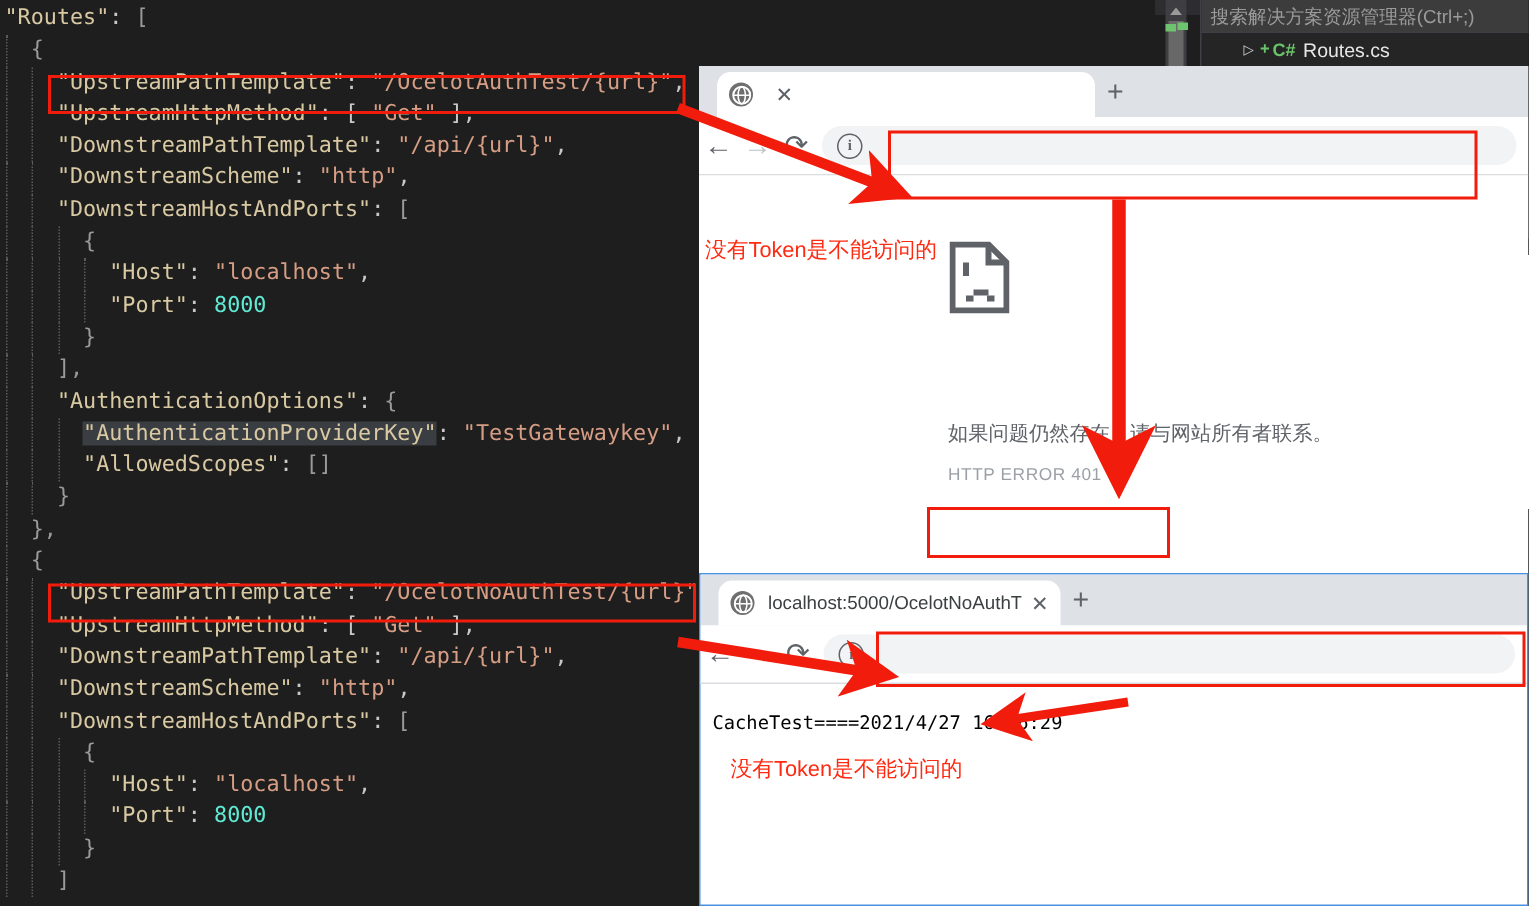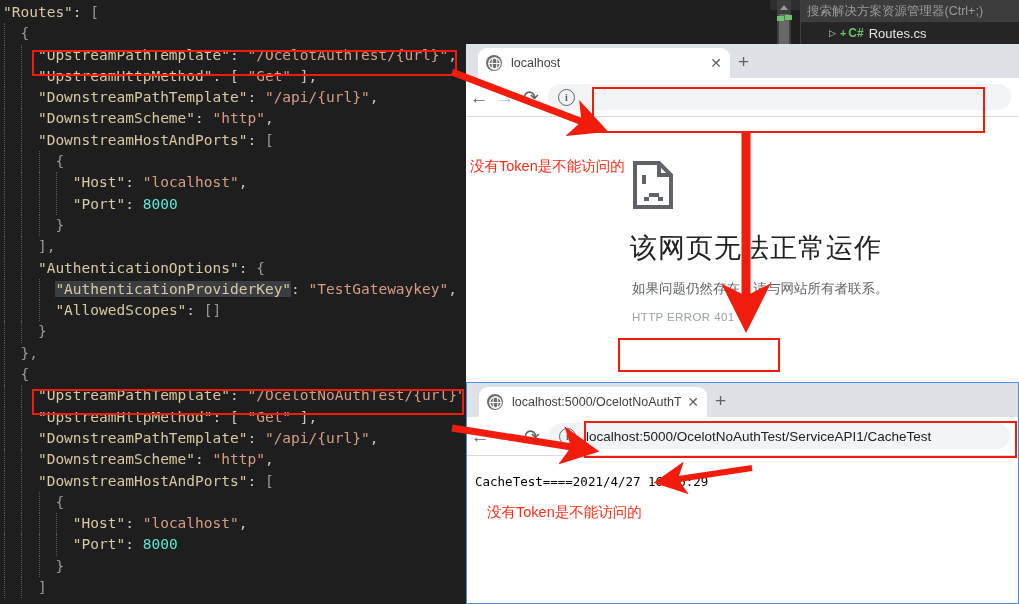--- a/index.html
+++ b/index.html
@@ -242,21 +242,20 @@
 
   <div class="chrome-tabstrip">
     <div class="tab">
       <span class="favicon">
         <svg width="13" height="13" viewBox="0 0 16 16">
           <circle cx="8" cy="8" r="7" fill="none" stroke="#fff" stroke-width="1.6"></circle>
           <ellipse cx="8" cy="8" rx="3" ry="7" fill="none" stroke="#fff" stroke-width="1.3"></ellipse>
           <line x1="1" y1="8" x2="15" y2="8" stroke="#fff" stroke-width="1.3"></line>
         </svg>
       </span>
-      <span class="tab-title">localhost</span>
       <span class="tab-close">✕</span>
     </div>
     <div class="newtab" style="left:272px;">+</div>
   </div>
 
   <div class="chrome-toolbar">
     <span class="navbtn">←</span>
     <span class="navbtn disabled">→</span>
     <span class="navbtn">⟳</span>
     <div class="omnibox">
@@ -266,21 +265,20 @@
 
   <div class="page-body" id="errpage">
     <svg id="err-icon" viewBox="0 0 40 48">
       <path d="M2 2 H26 L38 14 V46 H2 Z" fill="none" stroke="#5f6368" stroke-width="4"></path>
       <path d="M26 2 V14 H38" fill="none" stroke="#5f6368" stroke-width="4"></path>
       <rect x="9" y="14" width="4" height="9" fill="#5f6368"></rect>
       <rect x="11" y="36" width="5" height="4" fill="#5f6368"></rect>
       <rect x="16" y="32" width="10" height="4" fill="#5f6368"></rect>
       <rect x="25" y="36" width="5" height="4" fill="#5f6368"></rect>
     </svg>
-    <div id="err-h1">该网页无法正常运作</div>
     <div id="err-sub">如果问题仍然存在，请与网站所有者联系。</div>
     <div id="err-code">HTTP ERROR 401</div>
   </div>
 </div>
 
 <div id="bw2">
 
   <div class="chrome-tabstrip">
     <div class="tab" style="width:228px;">
       <span class="favicon">
@@ -295,21 +293,20 @@
     </div>
     <div class="newtab" style="left:248px;">+</div>
   </div>
 
   <div class="chrome-toolbar">
     <span class="navbtn">←</span>
     <span class="navbtn disabled">→</span>
     <span class="navbtn">⟳</span>
     <div class="omnibox">
       <span class="infoicon">i</span>
-      <span>localhost:5000/OcelotNoAuthTest/ServiceAPI1/CacheTest</span>
     </div>
   </div>
 
   <div class="page-body"></div>
   <div id="cachetext">CacheTest====2021/4/27 16:16:29</div>
 </div>
 
 <div class="redbox" style="left:32px; top:50px; width:425px; height:26px;"></div>
 <div class="redbox" style="left:32px; top:389px; width:432px; height:26px;"></div>
 <div class="redbox" style="left:592px; top:87px; width:393px; height:46px;"></div>

